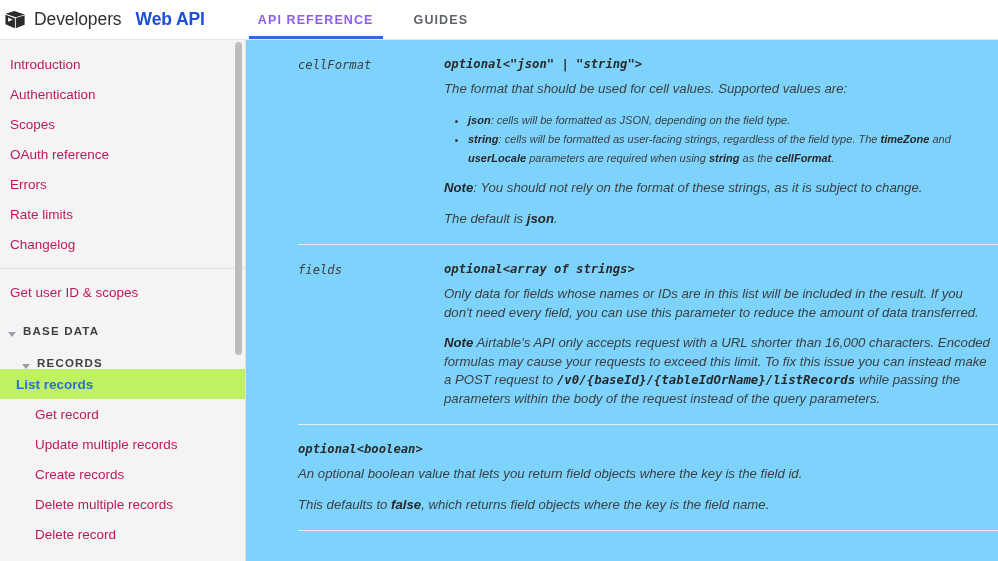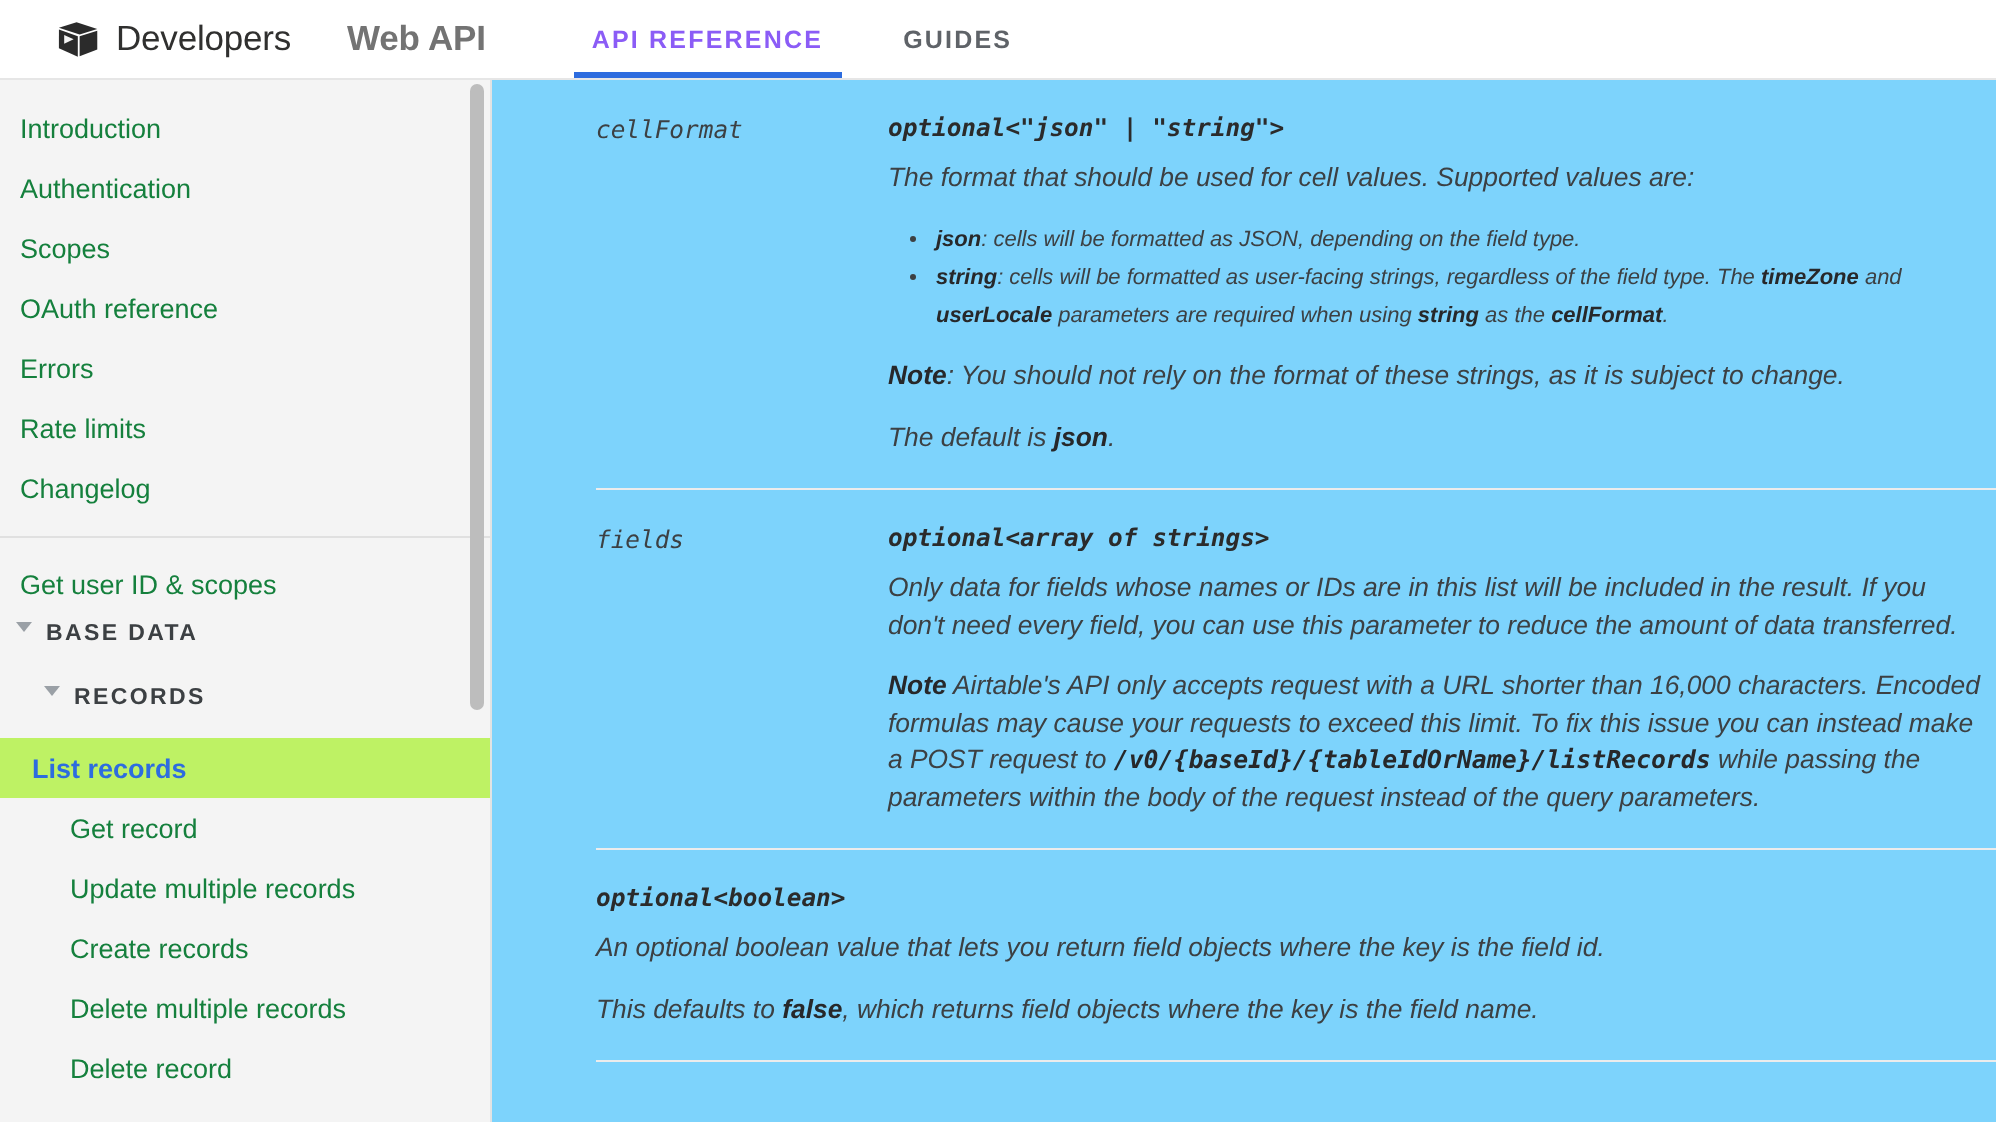--- a/index.html
+++ b/index.html
@@ -13,36 +13,36 @@
   }
 
   
   .header {
     position: relative;
     height: 40px;
     display: flex;
     align-items: center;
     background: #ffffff;
     border-bottom: 1px solid #e6e6e6;
-    padding-left: 28px;
+    padding-left: 4px;
   }
   .brand { display: flex; align-items: center; gap: 8px; }
   .logo-mark { width: 22px; height: 20px; display: block; flex: 0 0 auto; }
   .brand-text {
     font-size: 17.5px;
     color: #30302f;
     letter-spacing: -0.1px;
     white-space: nowrap;
   }
   .brand-accent {
     font-size: 17.5px;
     font-weight: bold;
-    color: #737373;
+    color: #1d4ed8;
     letter-spacing: -0.1px;
-    margin-left: 20px;
+    margin-left: 6px;
     white-space: nowrap;
   }
   .nav-tabs {
     display: flex;
     align-items: stretch;
     height: 100%;
     margin-left: 44px;
   }
   .nav-tab {
     position: relative;
@@ -83,39 +83,39 @@
     overflow: hidden;
     padding-top: 9px;
   }
   .side-item {
     height: 30px;
     display: flex;
     align-items: center;
     padding-left: 35px;
     padding-right: 14px;
     font-size: 13.5px;
-    color: #15803d;
+    color: #be185d;
     cursor: pointer;
     white-space: nowrap;
   }
   .side-item.level0 { padding-left: 10px; }
   .side-item.selected {
     background: #bef264;
     color: #2d6cdf;
     font-weight: bold;
     padding-left: 16px;
   }
   .side-divider {
     height: 1px;
     background: #e0e0e0;
     margin: 9px 0 8px 0;
   }
   .side-group {
     display: flex;
-    align-items: flex-start;
+    align-items: flex-end;
     height: 26px;
     font-size: 11.5px;
     font-weight: bold;
     letter-spacing: 1.2px;
     color: #3c4043;
     cursor: pointer;
     white-space: nowrap;
   }
   .side-group.g0 { padding-left: 8px; margin-top: 4px; }
   .side-group.g1 { padding-left: 22px; margin-top: 6px; }

